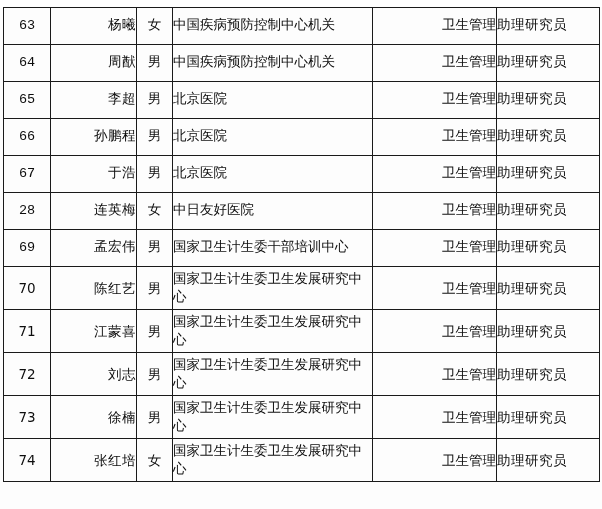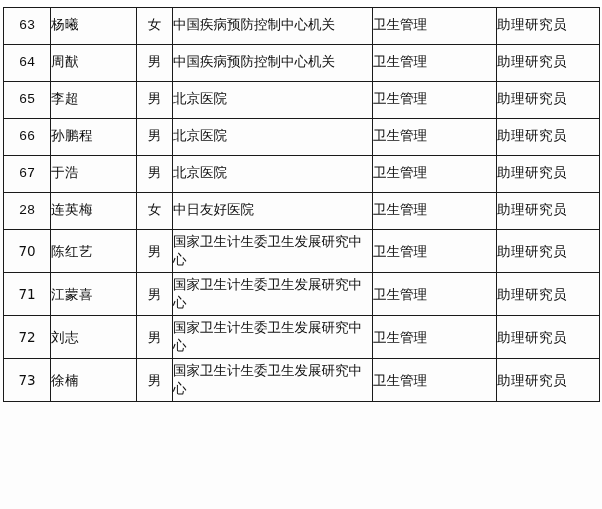--- a/index.html
+++ b/index.html
@@ -41,35 +41,35 @@
   col.c-sex   { width: 36px; }
   col.c-org   { width: 200px; }
   col.c-cat   { width: 124px; }
   col.c-title { width: 103px; }
 
   .cell-no {
     text-align: center;
     font-size: 14px;
   }
   .cell-name {
-    text-align: left;
+    text-align: right;
     letter-spacing: 0.5px;
     font-size: 14px;
   }
   .cell-sex {
     text-align: center;
     font-size: 14px;
   }
   .cell-org {
     text-align: left;
     padding: 2px 4px 2px 6px;
     font-size: 13.5px;
   }
   .cell-cat {
-    text-align: left;
+    text-align: right;
     padding: 2px 4px 2px 6px;
     font-size: 13.5px;
   }
   .cell-title {
     text-align: left;
     padding: 2px 4px 2px 8px;
     font-size: 13.5px;
     letter-spacing: 0.5px;
     margin-left: 6px;
   }
@@ -205,20 +205,40 @@
           <td class="cell-org">
             <span class="org-wrap">中日友好医院</span>
           </td>
           <td class="cell-cat">
             <span class="org-wrap">卫生管理</span>
           </td>
           <td class="cell-title">
             <span class="org-wrap">助理研究员</span>
           </td>
         </tr>
+        <tr class="r-single">
+          <td class="cell-no">
+            <span class="org-wrap">69</span>
+          </td>
+          <td class="cell-name">
+            <span class="org-wrap">孟宏伟</span>
+          </td>
+          <td class="cell-sex">
+            <span class="org-wrap">男</span>
+          </td>
+          <td class="cell-org">
+            <span class="org-wrap">国家卫生计生委干部培训中心</span>
+          </td>
+          <td class="cell-cat">
+            <span class="org-wrap">卫生管理</span>
+          </td>
+          <td class="cell-title">
+            <span class="org-wrap">助理研究员</span>
+          </td>
+        </tr>
         <tr class="r-double">
           <td class="cell-no">
             <span class="org-wrap">70</span>
           </td>
           <td class="cell-name">
             <span class="org-wrap">陈红艺</span>
           </td>
           <td class="cell-sex">
             <span class="org-wrap">男</span>
           </td>
@@ -274,20 +294,40 @@
         </tr>
         <tr class="r-double">
           <td class="cell-no">
             <span class="org-wrap">73</span>
           </td>
           <td class="cell-name">
             <span class="org-wrap">徐楠</span>
           </td>
           <td class="cell-sex">
             <span class="org-wrap">男</span>
+          </td>
+          <td class="cell-org">
+            <span class="org-wrap">国家卫生计生委卫生发展研究中心</span>
+          </td>
+          <td class="cell-cat">
+            <span class="org-wrap">卫生管理</span>
+          </td>
+          <td class="cell-title">
+            <span class="org-wrap">助理研究员</span>
+          </td>
+        </tr>
+        <tr class="r-double">
+          <td class="cell-no">
+            <span class="org-wrap">74</span>
+          </td>
+          <td class="cell-name">
+            <span class="org-wrap">张红培</span>
+          </td>
+          <td class="cell-sex">
+            <span class="org-wrap">女</span>
           </td>
           <td class="cell-org">
             <span class="org-wrap">国家卫生计生委卫生发展研究中心</span>
           </td>
           <td class="cell-cat">
             <span class="org-wrap">卫生管理</span>
           </td>
           <td class="cell-title">
             <span class="org-wrap">助理研究员</span>
           </td>

